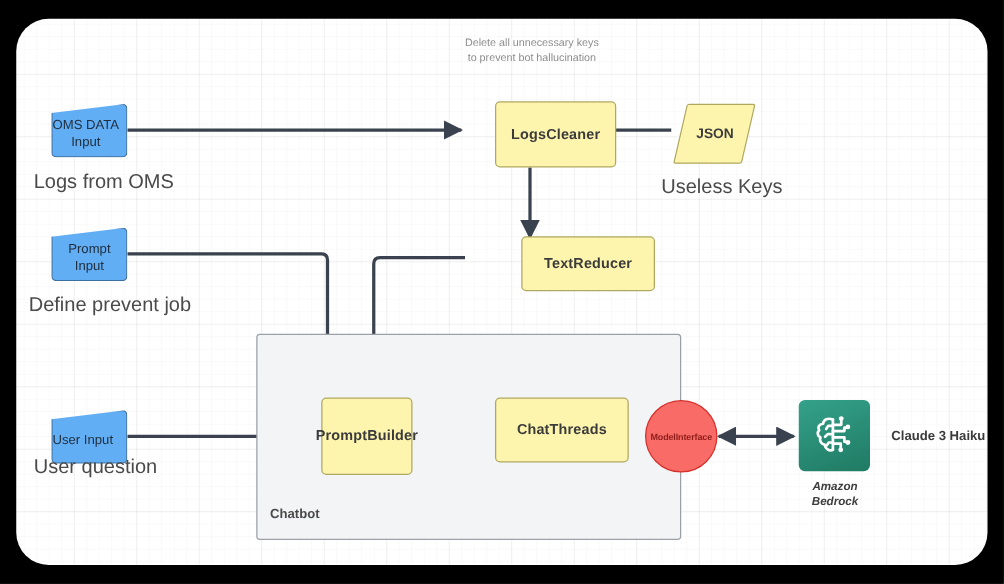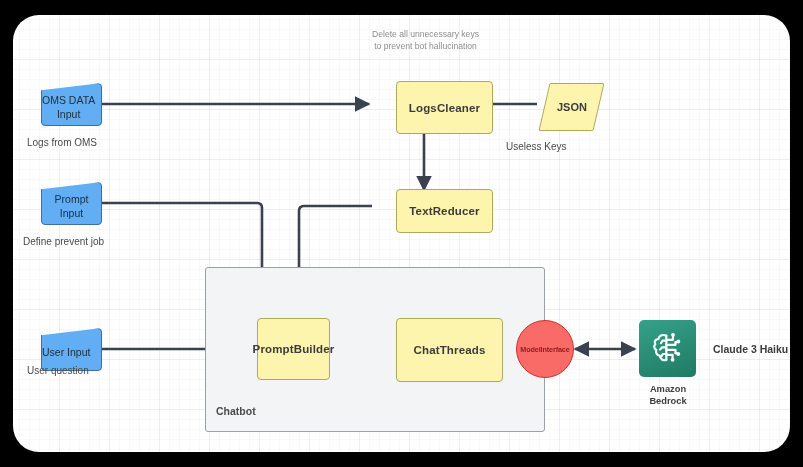--- a/index.html
+++ b/index.html
@@ -107,38 +107,39 @@
     position:absolute;
     color:#4a4a4a;
     font-size:10.5px;
     font-weight:700;
   }
 
   
   .caption{
     position:absolute;
     color:#4a4a4a;
-    font-size:10px;
+    font-size:16px;
     text-align:center;
     white-space:nowrap;
   }
   .annot{
     position:absolute;
     color:#8d8d8d;
     font-size:8.6px;
     line-height:1.35;
     text-align:center;
   }
   .sublabel{
     position:absolute;
     color:#3d3d3d;
     font-size:9.3px;
     line-height:1.3;
     text-align:center;
     font-weight:600;
+    font-style:italic;
   }
   .bedrock-title{
     position:absolute;
     color:#3b3b3b;
     font-size:10.5px;
     font-weight:700;
     white-space:nowrap;
   }
 
   
@@ -202,36 +203,36 @@
     <div class="caption" style="left:10px;top:221px;">Define prevent job</div>
 
     <div class="node manual" style="left:28px;top:313px;width:61px;height:43px;">
       <span style="white-space:pre-line;">User Input</span>
     </div>
     <div class="caption" style="left:14px;top:350px;">User question</div>
 
     <div class="node para" style="left:531px;top:68px;width:55px;height:48px;">
       <span>JSON</span>
     </div>
-    <div class="caption" style="left:493px;top:126px;">Useless Keys</div>
+    <div class="caption" style="left:516px;top:126px;">Useless Keys</div>
 
     <div class="node proc" style="left:363px;top:66px;width:97px;height:53px;">
       <span>LogsCleaner</span>
     </div>
     <div class="annot" style="left:355px;top:14px;width:115px;">Delete all unnecessary keys to prevent bot hallucination</div>
 
-    <div class="node proc" style="left:363px;top:174px;width:97px;height:44px;">
+    <div class="node proc" style="left:384px;top:174px;width:107px;height:44px;">
       <span>TextReducer</span>
     </div>
 
     <div class="node proc" style="left:224px;top:303px;width:73px;height:62px;">
       <span>PromptBuilder</span>
     </div>
 
-    <div class="node proc" style="left:363px;top:303px;width:107px;height:64px;">
+    <div class="node proc" style="left:363px;top:303px;width:107px;height:52px;">
       <span>ChatThreads</span>
     </div>
 
     <div class="node circle" style="left:503px;top:305px;width:58px;height:58px;">
       <span>ModelInterface</span>
     </div>
 
     <div class="node aws-tile" style="left:626px;top:305px;width:57px;height:57px;">
       <span style="display:block;width:40px;height:40px;">
         <svg viewBox="0 0 48 48" width="40" height="40" fill="none" stroke="#ffffff" stroke-width="2.6" stroke-linecap="round" stroke-linejoin="round">

